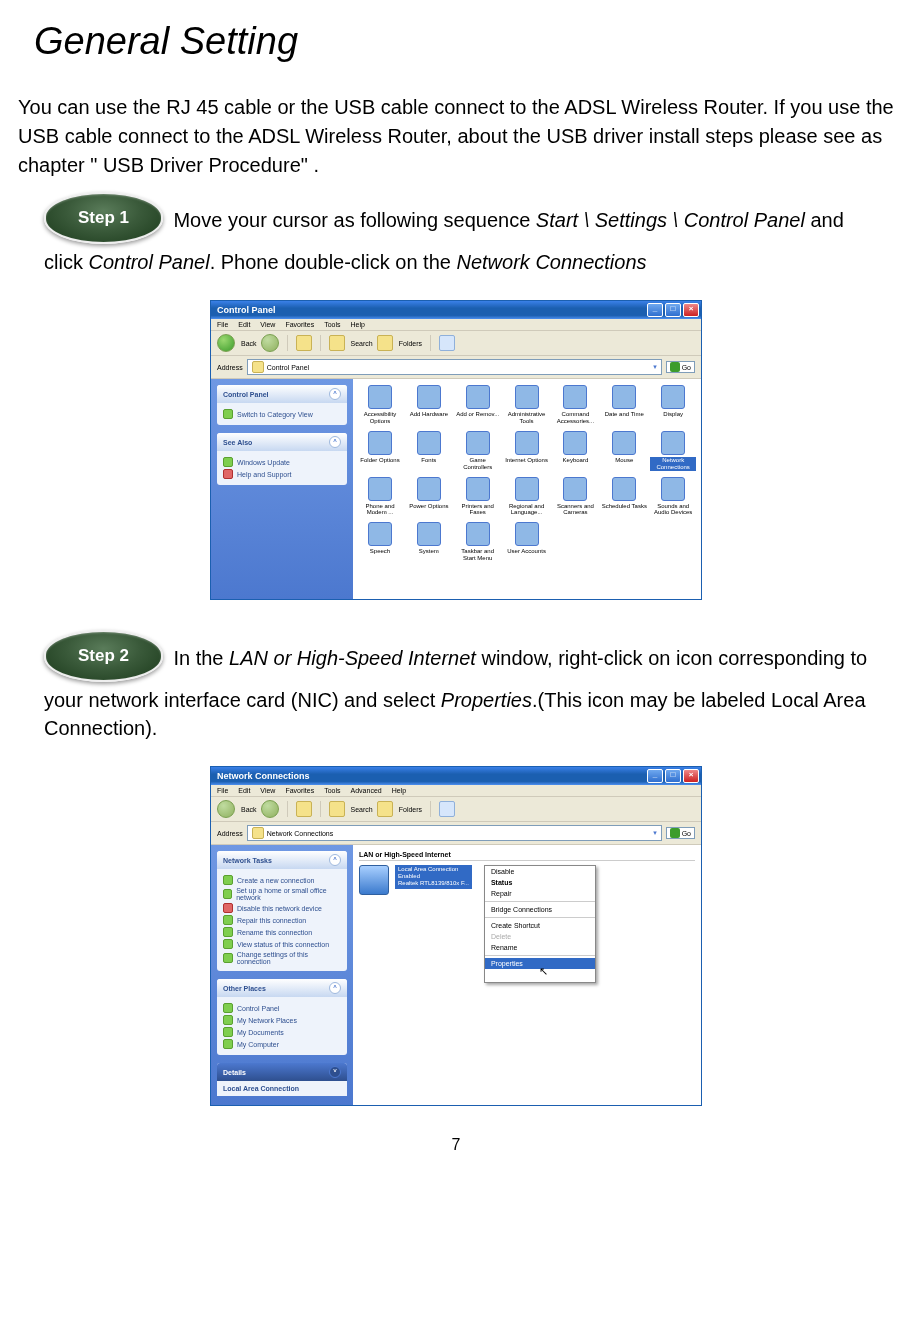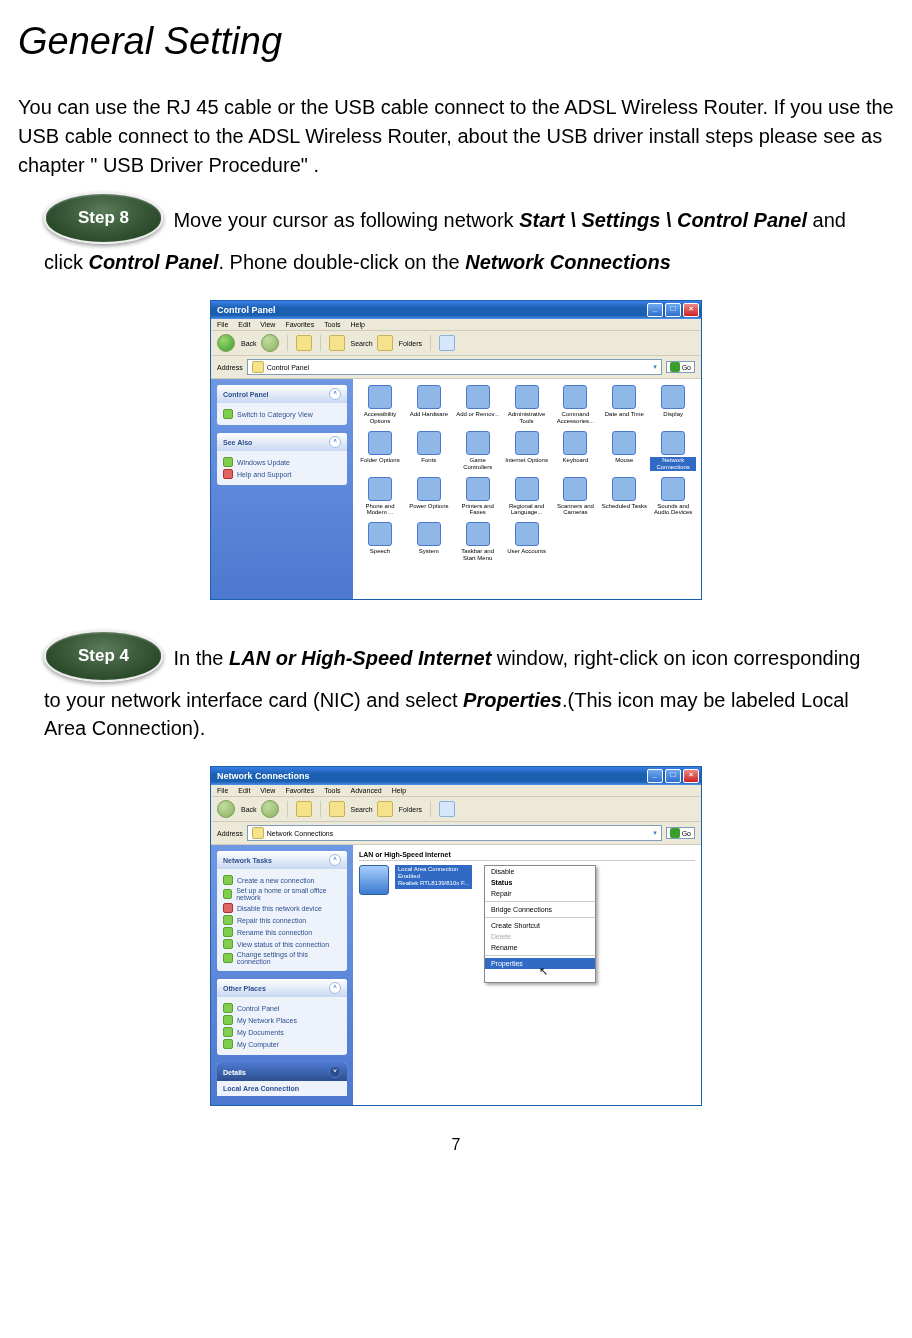--- a/index.html
+++ b/index.html
@@ -8,21 +8,21 @@
     font-family: Arial, Helvetica, sans-serif;
     color: #000;
     background: #fff;
     width: 912px;
     box-sizing: border-box;
   }
   h1.title {
     font-style: italic;
     font-weight: normal;
     font-size: 38px;
-    margin: 0 0 30px 0;
+    margin: 0 0 30px 16px;
   }
   p.intro {
     font-size: 20px;
     line-height: 1.45;
     margin: 0 0 12px 0;
   }
   .step-block {
     margin: 0 26px 24px 26px;
   }
   .step-badge {
@@ -43,21 +43,21 @@
     margin-right: 6px;
     margin-bottom: 4px;
   }
   .step-text {
     font-size: 20px;
     line-height: 1.4;
   }
   .step-block .inline-lead {
     vertical-align: middle;
   }
-  .bold-it { font-weight: bold; font-style: italic; }
+  .bold-it { font-weight: normal; font-style: italic; }
   .screenshot {
     margin: 14px auto 30px auto;
   }
   
   .cp-window {
     width: 490px;
     margin: 14px auto 30px auto;
     border: 1px solid #1b5fb0;
     background: #ece9d8;
     font-size: 7px;
@@ -278,23 +278,23 @@
   }
 </style>
 </head>
 <body>
 
 <h1 class="title">General Setting</h1>
 
 <p class="intro">You can use the RJ 45 cable or the USB cable connect to the ADSL Wireless Router. If you use the USB cable connect to the ADSL Wireless Router, about the USB driver install steps please see as chapter " USB Driver Procedure" .</p>
 
 <div class="step-block">
-  <span class="step-badge">Step 8</span>
+  <span class="step-badge">Step 1</span>
   <span class="step-text inline-lead">
-    <span> Move your cursor as following network </span><span class="bold-it">Start \ Settings \ Control Panel</span><span> and click </span><span class="bold-it">Control Panel</span><span>. Phone double-click on the </span><span class="bold-it">Network Connections</span>
+    <span> Move your cursor as following sequence </span><span class="bold-it">Start \ Settings \ Control Panel</span><span> and click </span><span class="bold-it">Control Panel</span><span>. Phone double-click on the </span><span class="bold-it">Network Connections</span>
   </span>
 </div>
 
 <div class="cp-window screenshot">
   <div class="titlebar">
     <span class="t-title">Control Panel</span>
     <span class="win-btn">_</span>
     <span class="win-btn">□</span>
     <span class="win-btn win-close">×</span>
   </div>
@@ -462,21 +462,21 @@
         </div>
         <div class="cp-item">
           <div class="cp-ic ic-brown"></div>
           <div class="cp-label">User Accounts</div>
         </div>
       </div>
   </div>
 </div>
 
 <div class="step-block">
-  <span class="step-badge">Step 4</span>
+  <span class="step-badge">Step 2</span>
   <span class="step-text inline-lead">
     <span> In the </span><span class="bold-it">LAN or High-Speed Internet</span><span> window, right-click on icon corresponding to your network interface card (NIC) and select </span><span class="bold-it">Properties</span><span>.(This icon may be labeled Local Area Connection).</span>
   </span>
 </div>
 
 <div class="nc-window screenshot">
   <div class="titlebar">
     <span class="t-title">Network Connections</span>
     <span class="win-btn">_</span>
     <span class="win-btn">□</span>

